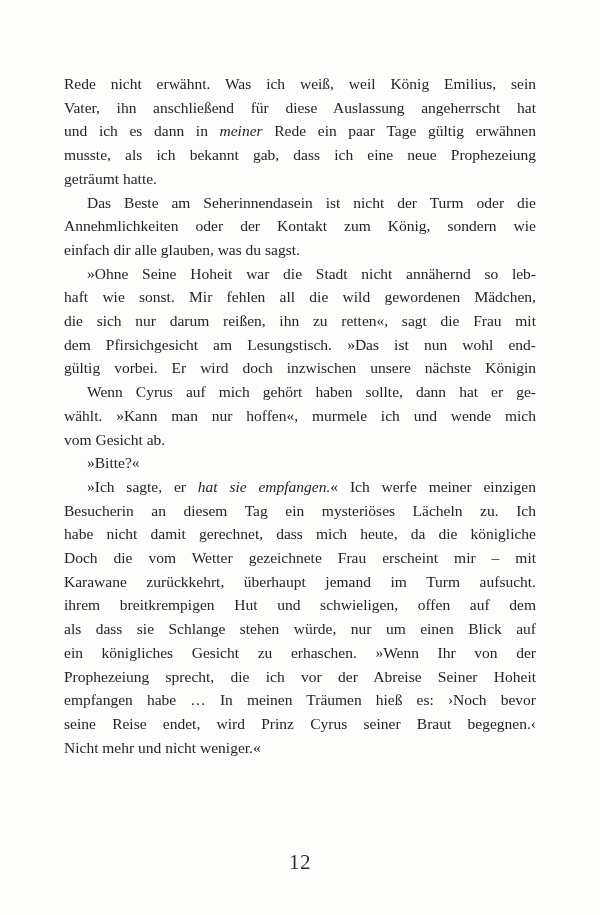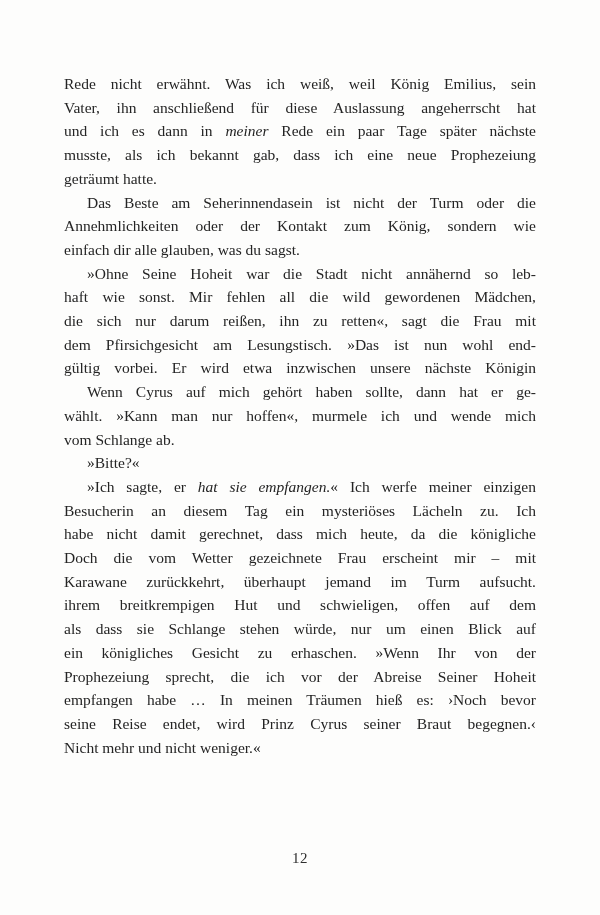--- a/index.html
+++ b/index.html
@@ -36,46 +36,46 @@
   }
   .line i {
     font-style: italic;
   }
   .page-number {
     position: absolute;
     top: 850px;
     left: 0;
     width: 100%;
     text-align: center;
-    font-size: 15px;
+    font-size: 21px;
     letter-spacing: 0.5px;
     color: #2e2e2e;
   }
 </style>
 </head>
 <body>
 
 <div class="page">
   <div class="text-block">
       <div class="line"><span>Rede nicht erwähnt. Was ich weiß, weil König Emilius, sein</span></div>
       <div class="line"><span>Vater, ihn anschließend für diese Auslassung angeherrscht hat</span></div>
-      <div class="line"><span>und ich es dann in </span><i>meiner</i><span> Rede ein paar Tage später nächste</span></div>
+      <div class="line"><span>und ich es dann in </span><i>meiner</i><span> Rede ein paar Tage gültig erwähnen</span></div>
       <div class="line"><span>musste, als ich bekannt gab, dass ich eine neue Prophezeiung</span></div>
       <div class="line para-end"><span>geträumt hatte.</span></div>
       <div class="line indent"><span>Das Beste am Seherinnendasein ist nicht der Turm oder die</span></div>
       <div class="line"><span>Annehmlichkeiten oder der Kontakt zum König, sondern wie</span></div>
       <div class="line para-end"><span>einfach dir alle glauben, was du sagst.</span></div>
       <div class="line indent"><span>»Ohne Seine Hoheit war die Stadt nicht annähernd so leb-</span></div>
       <div class="line"><span>haft wie sonst. Mir fehlen all die wild gewordenen Mädchen,</span></div>
       <div class="line"><span>die sich nur darum reißen, ihn zu retten«, sagt die Frau mit</span></div>
       <div class="line"><span>dem Pfirsichgesicht am Lesungstisch. »Das ist nun wohl end-</span></div>
-      <div class="line"><span>gültig vorbei. Er wird etwa inzwischen unsere nächste Königin</span></div>
+      <div class="line"><span>gültig vorbei. Er wird doch inzwischen unsere nächste Königin</span></div>
       <div class="line indent"><span>Wenn Cyrus auf mich gehört haben sollte, dann hat er ge-</span></div>
       <div class="line"><span>wählt. »Kann man nur hoffen«, murmele ich und wende mich</span></div>
-      <div class="line para-end"><span>vom Schlange ab.</span></div>
+      <div class="line para-end"><span>vom Gesicht ab.</span></div>
       <div class="line indent para-end"><span>»Bitte?«</span></div>
       <div class="line indent"><span>»Ich sagte, er </span><i>hat sie empfangen.</i><span>« Ich werfe meiner einzigen</span></div>
       <div class="line"><span>Besucherin an diesem Tag ein mysteriöses Lächeln zu. Ich</span></div>
       <div class="line"><span>habe nicht damit gerechnet, dass mich heute, da die königliche</span></div>
       <div class="line"><span>Doch die vom Wetter gezeichnete Frau erscheint mir – mit</span></div>
       <div class="line"><span>Karawane zurückkehrt, überhaupt jemand im Turm aufsucht.</span></div>
       <div class="line"><span>ihrem breitkrempigen Hut und schwieligen, offen auf dem</span></div>
       <div class="line"><span>als dass sie Schlange stehen würde, nur um einen Blick auf</span></div>
       <div class="line"><span>ein königliches Gesicht zu erhaschen. »Wenn Ihr von der</span></div>
       <div class="line"><span>Prophezeiung sprecht, die ich vor der Abreise Seiner Hoheit</span></div>

